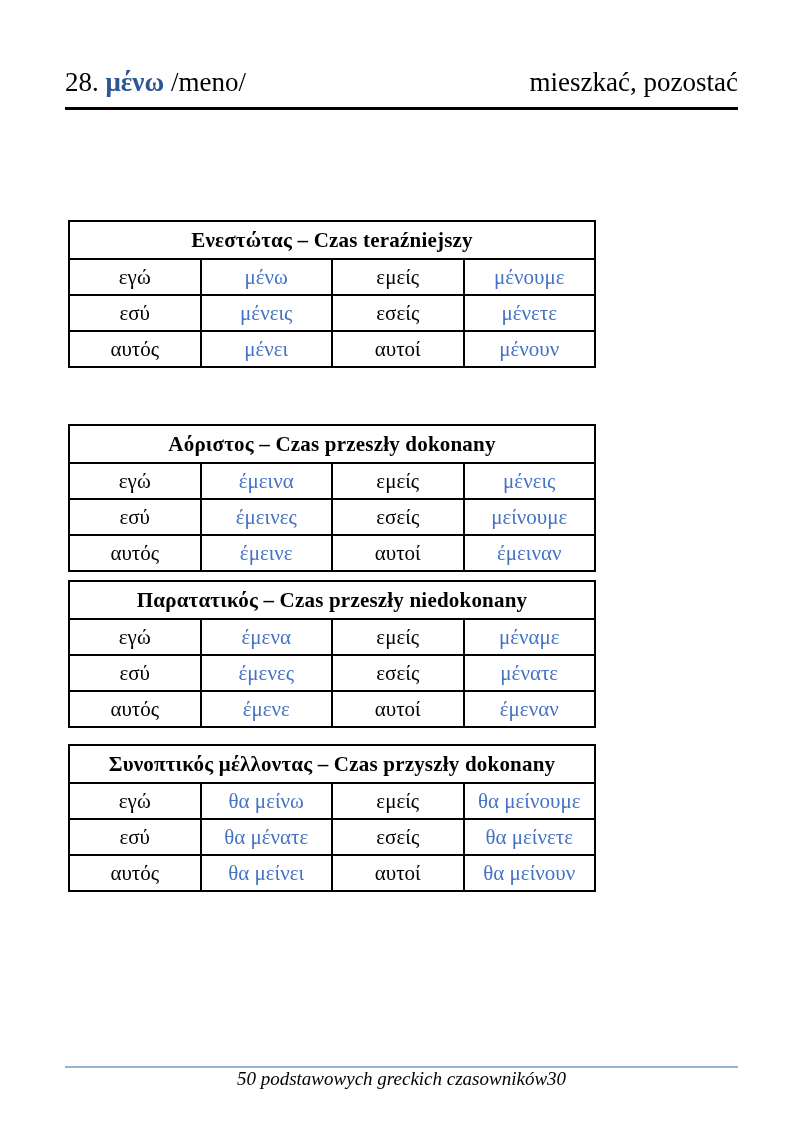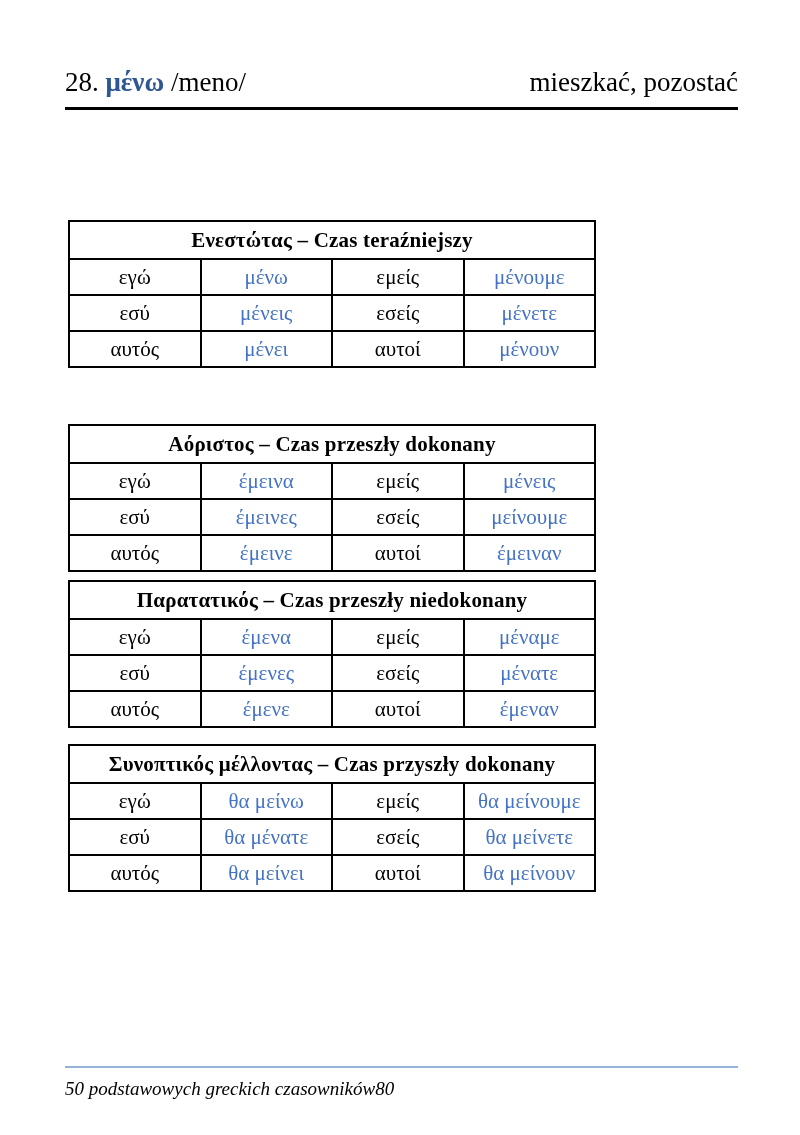--- a/index.html
+++ b/index.html
@@ -68,23 +68,22 @@
   .t2 { top: 424px; }
   .t3 { top: 580px; }
   .t4 { top: 744px; }
   
   .footer {
     position: absolute;
     left: 65px;
     right: 62px;
     top: 1066px;
     border-top: 2px solid var(--footer_rule, #95B3D7);
-    padding-top: 10px;
     display: flex;
-    justify-content: flex-start;
+    justify-content: center;
     align-items: baseline;
     font-style: italic;
     font-size: 19px;
   }
 </style>
 </head>
 <body>
 
 <div class="page">
 
@@ -196,16 +195,16 @@
       <td class="pron">αυτός</td>
       <td class="verbform">θα μείνει</td>
       <td class="pron">αυτοί</td>
       <td class="verbform">θα μείνουν</td>
     </tr>
   </tbody>
     </table>
 
   <div class="footer">
     <span>50 podstawowych greckich czasowników</span>
-    <span>80</span>
+    <span>30</span>
   </div>
 
 </div>
 
 </body></html>

